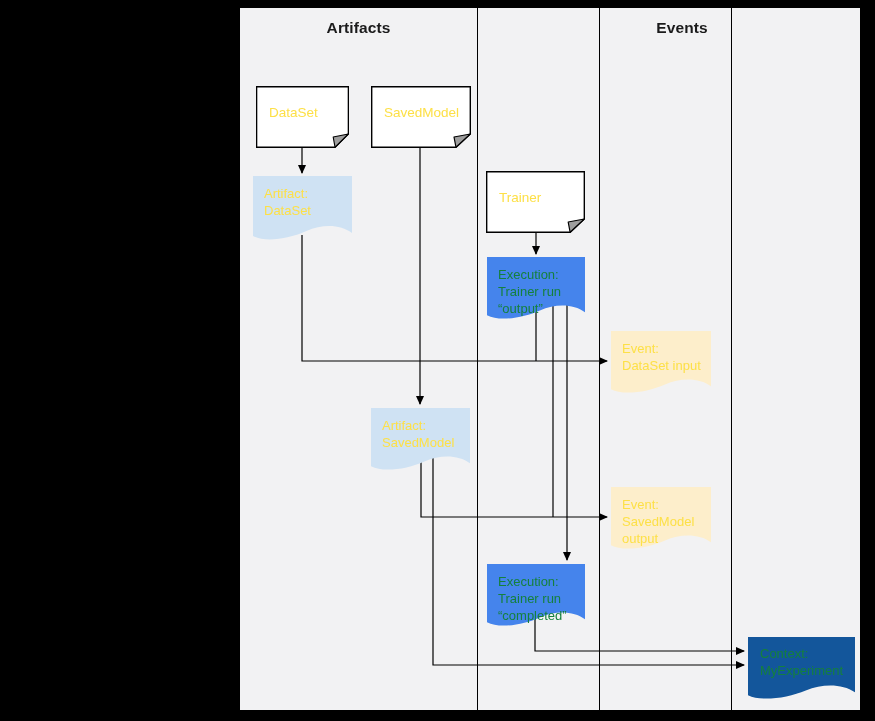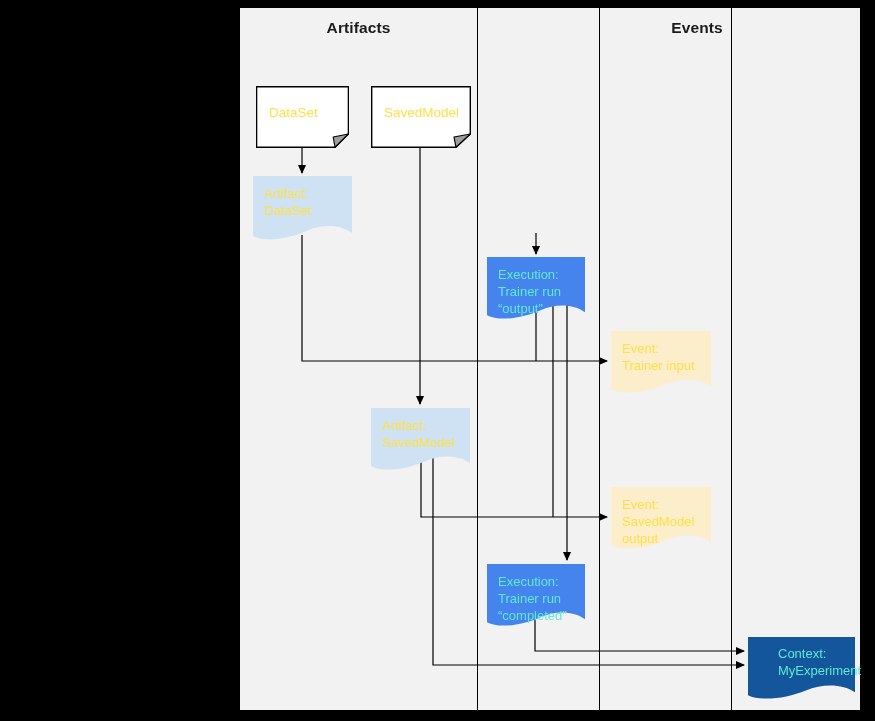--- a/index.html
+++ b/index.html
@@ -6,39 +6,39 @@
   #stage{position:relative;width:875px;height:721px;background:#000;overflow:hidden;
          font-family:Liberation Sans, sans-serif;border-radius:16px;}
   #canvas{position:absolute;left:240px;top:8px;width:620px;height:702px;background:var(--c-canvas,#f2f2f3);}
   .colsep{position:absolute;top:8px;height:702px;width:1px;background:#000;z-index:3;}
   .col-header{position:absolute;top:17px;height:22px;display:flex;align-items:center;justify-content:center;
               font-size:15.5px;font-weight:700;color:#1b1b1b;z-index:4;letter-spacing:.1px;}
   #wires{position:absolute;left:0;top:0;z-index:1;}
   .node{position:absolute;z-index:2;}
   .node svg.shape{position:absolute;left:0;top:0;width:100%;height:100%;}
   .label{position:relative;z-index:2;font-size:13px;line-height:17px;color:#fde047;}
-  .label.light{color:#5eead4;}
+  .label.light{color:#15803d;}
   .note-label{position:absolute;left:13px;top:0;height:52px;display:flex;align-items:center;font-size:13.5px;}
   .doc-label{padding:9px 8px 0 11px;}
   .fill-artifact{fill:var(--c-artifact,#cfe2f3);}
   .fill-execution{fill:var(--c-execution,#4584ec);}
   .fill-event{fill:var(--c-event,#fdeecb);}
   .fill-context{fill:var(--c-context,#13569b);}
   .note-body{fill:#fff;stroke:#000;stroke-width:1.4;}
   .note-fold{fill:#9e9e9e;stroke:#000;stroke-width:1.2;stroke-linejoin:round;}
   .wire{stroke:#000;stroke-width:1.2;fill:none;}
 </style>
 </head>
 <body>
 
 <div id="stage">
   <div id="canvas"></div>
 
   <div class="col-header" style="left:240px;width:237px">Artifacts</div>
-  <div class="col-header" style="left:631px;width:132px">Events</div>
+  <div class="col-header" style="left:616px;width:132px">Events</div>
 
   <div class="colsep" style="left:477px"></div>
   <div class="colsep" style="left:599px"></div>
   <div class="colsep" style="left:731px"></div>
 
   <svg id="wires" width="875" height="721">
     <defs>
       <marker id="arw" markerWidth="9" markerHeight="8" refX="8" refY="4" orient="auto" markerUnits="userSpaceOnUse">
         <path d="M0,0 L9,4 L0,8 Z" fill="#000"></path>
       </marker>
@@ -64,20 +64,27 @@
   </div>
 
   <div class="node" style="left:371px;top:86px;width:100px;height:62px">
     <svg class="shape" viewBox="0 0 100 62" preserveAspectRatio="none">
       <path class="note-body" d="M0.7,0.7 H99.3 V48 L85,61.3 H0.7 Z"></path>
       <path class="note-fold" d="M85,61.3 L99.3,48 L83,51 Z"></path>
     </svg>
     <div class="label note-label">SavedModel</div>
   </div>
 
+  <div class="node" style="left:486px;top:171px;width:99px;height:62px">
+    <svg class="shape" viewBox="0 0 100 62" preserveAspectRatio="none">
+      <path class="note-body" d="M0.7,0.7 H99.3 V48 L85,61.3 H0.7 Z"></path>
+      <path class="note-fold" d="M85,61.3 L99.3,48 L83,51 Z"></path>
+    </svg>
+    <div class="label note-label">Trainer</div>
+  </div>
 
   <div class="node" style="left:253px;top:176px;width:99px;height:68px">
     <svg class="shape" viewBox="0 0 100 68" preserveAspectRatio="none">
       <path class="fill-artifact" d="M0,0 H100 V57 C88,48 70,48 54,55 C37,62.5 13,67 0,60 Z"></path>
     </svg>
     <div class="label doc-label">
       <div>Artifact:</div>
       <div>DataSet</div>
     </div>
   </div>
@@ -92,21 +99,21 @@
       <div>“output”</div>
     </div>
   </div>
 
   <div class="node" style="left:611px;top:331px;width:100px;height:66px">
     <svg class="shape" viewBox="0 0 100 68" preserveAspectRatio="none">
       <path class="fill-event" d="M0,0 H100 V57 C88,48 70,48 54,55 C37,62.5 13,67 0,60 Z"></path>
     </svg>
     <div class="label doc-label">
       <div>Event:</div>
-      <div>Trainer input</div>
+      <div>DataSet input</div>
     </div>
   </div>
 
   <div class="node" style="left:371px;top:408px;width:99px;height:66px">
     <svg class="shape" viewBox="0 0 100 68" preserveAspectRatio="none">
       <path class="fill-artifact" d="M0,0 H100 V57 C88,48 70,48 54,55 C37,62.5 13,67 0,60 Z"></path>
     </svg>
     <div class="label doc-label">
       <div>Artifact:</div>
       <div>SavedModel</div>
@@ -132,18 +139,18 @@
       <div>Execution:</div>
       <div>Trainer run</div>
       <div>“completed”</div>
     </div>
   </div>
 
   <div class="node" style="left:748px;top:637px;width:107px;height:66px">
     <svg class="shape" viewBox="0 0 100 68" preserveAspectRatio="none">
       <path class="fill-context" d="M0,0 H100 V57 C88,48 70,48 54,55 C37,62.5 13,67 0,60 Z"></path>
     </svg>
-    <div class="label light doc-label" style="padding-top:8px;padding-left:30px">
+    <div class="label light doc-label" style="padding-top:8px;padding-left:12px">
       <div>Context:</div>
       <div>MyExperiment</div>
     </div>
   </div>
 </div>
 
 </body></html>

